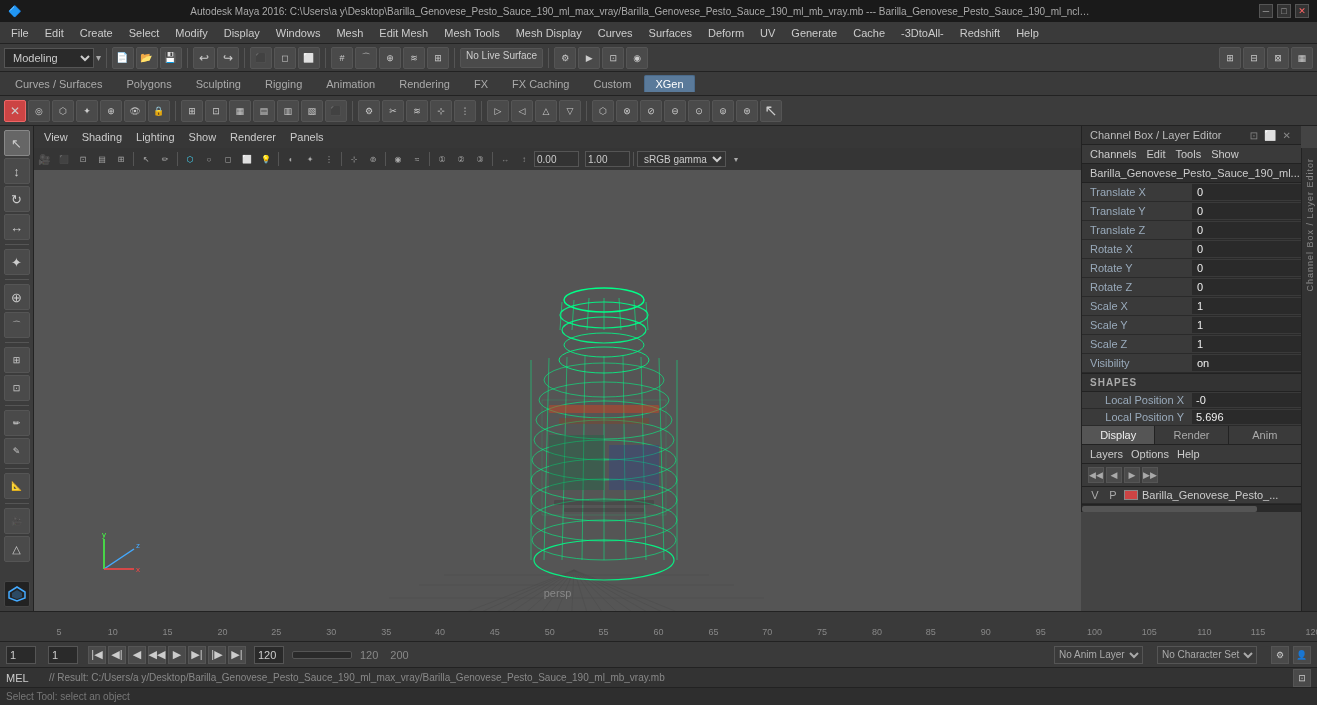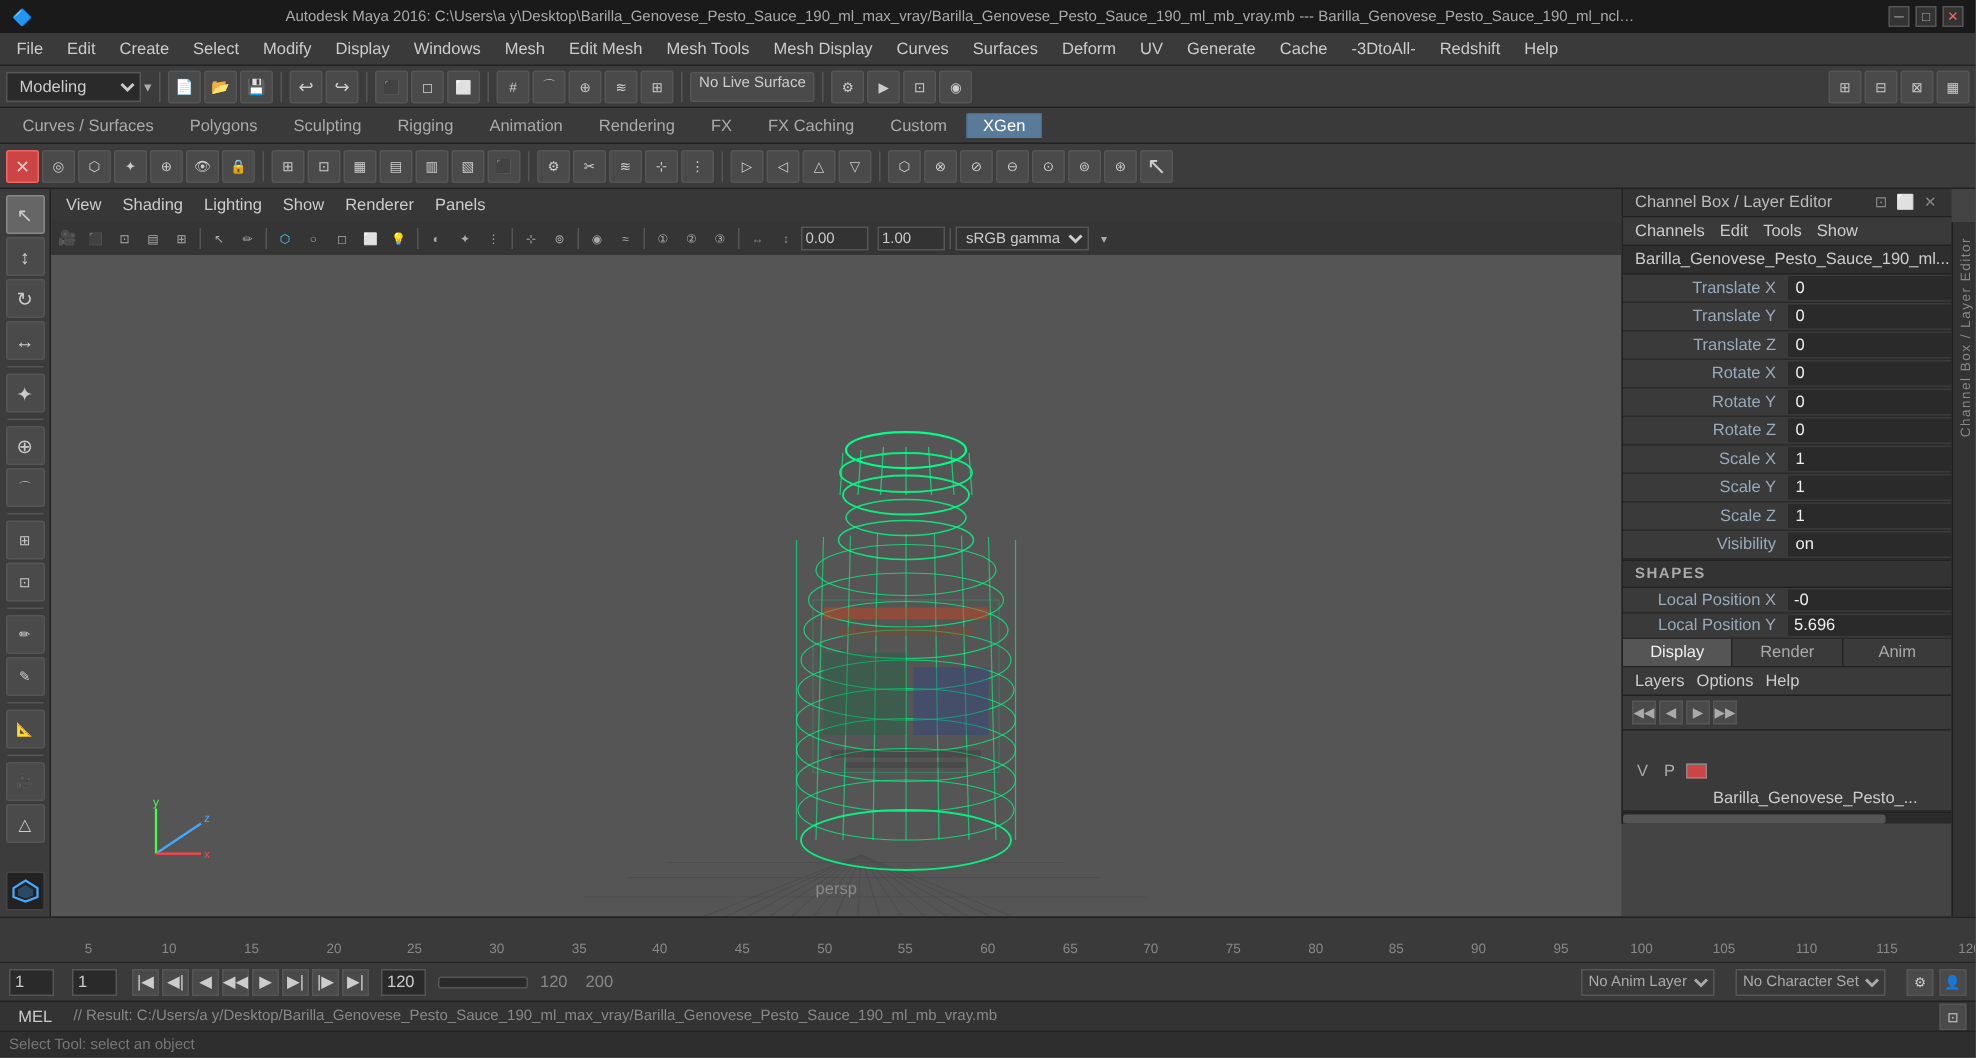--- a/index.html
+++ b/index.html
@@ -270,21 +270,20 @@
       display: flex;
       align-items: center;
       padding: 1px 0;
       border-bottom: 1px solid #2a2a2a;
     }
     .channel-name {
       width: 110px;
       padding: 1px 8px;
       font-size: 11px;
       color: #9ab;
-      text-align: right;
     }
     .channel-value {
       flex: 1;
       padding: 1px 4px;
       font-size: 11px;
       color: #eee;
       background: #2a2a2a;
       border: 1px solid transparent;
       cursor: text;
     }
@@ -358,21 +357,21 @@
       align-items: center;
       padding: 2px 6px;
       gap: 4px;
       font-size: 11px;
       color: #ccc;
       border-bottom: 1px solid #2a2a2a;
     }
     .layer-v { width: 14px; text-align: center; color: #aaa; }
     .layer-p { width: 14px; text-align: center; color: #aaa; }
     .layer-swatch { width: 14px; height: 10px; background: #cc4444; border: 1px solid #888; }
-    .layer-name { flex: 1; margin-top: 37px; }
+    .layer-name { flex: 1; }
 
     
     .panel-scrollbar {
       height: 8px;
       background: #2a2a2a;
       border-top: 1px solid #222;
       position: relative;
     }
     .panel-scrollbar-thumb {
       position: absolute;
@@ -479,21 +478,20 @@
       align-items: center;
       padding: 0 6px;
       gap: 8px;
       border-top: 1px solid #222;
       font-size: 11px;
       color: #888;
     }
     #status-bar .status-mode {
       color: #ccc;
       width: 35px;
-      text-align: center;
     }
     #status-bar .status-message {
       flex: 1;
       color: #888;
       font-size: 10px;
     }
 
     
     #playback-bar {
       display: flex;

